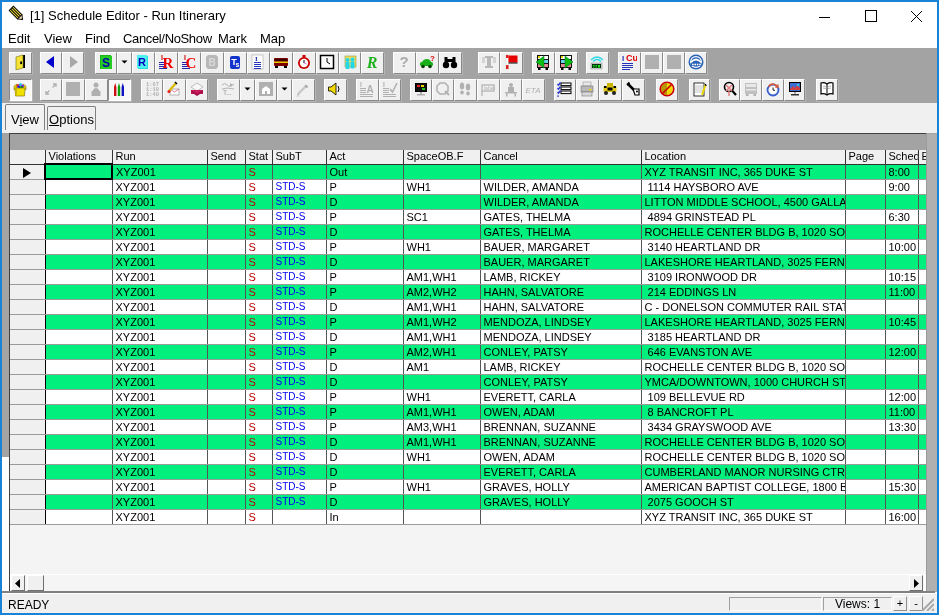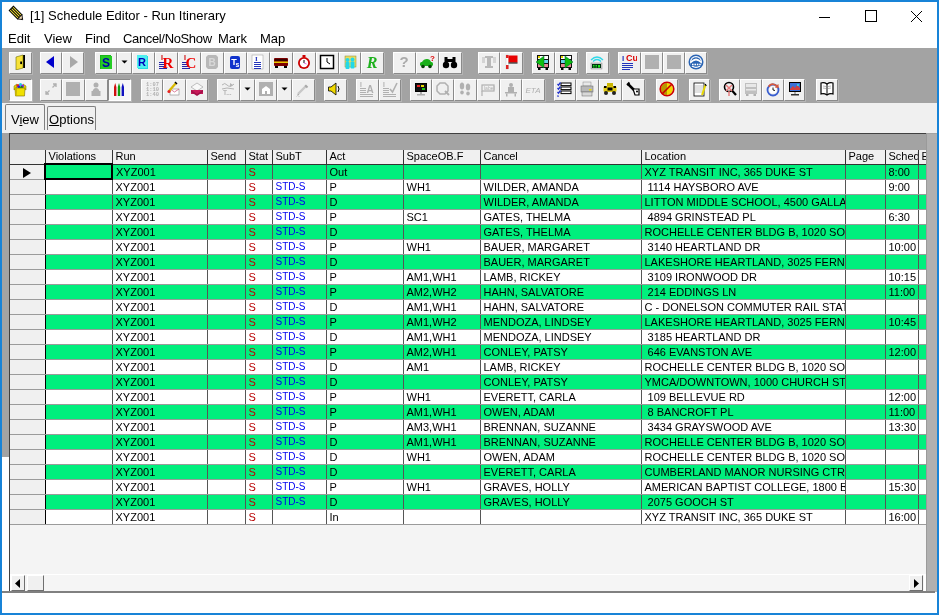--- a/index.html
+++ b/index.html
@@ -1048,13 +1048,27 @@
 <div id="hscroll">
  <div class="sbtn" style="left:0px;"><svg width="12" height="13" viewBox="0 0 12 13">
           <polygon points="8,2 8,11 3,6.5" fill="#000"></polygon>
         </svg></div>
  <div class="sbtn" style="left:16px;width:17px;">&nbsp;</div>
  <div class="sbtn" style="left:898px;"><svg width="12" height="13" viewBox="0 0 12 13">
           <polygon points="4,2 4,11 9,6.5" fill="#000"></polygon>
         </svg></div>
 </div>
 <div id="hsline"></div>
+<div id="statusbar">
+ <span style="position:absolute;left:6px;top:4px;">READY</span>
+ <div class="inset" style="left:727px;top:3px;width:93px;height:14px;"></div>
+ <div class="inset" style="left:821px;top:3px;width:69px;height:14px;font-size:12px;text-align:center;line-height:13px;">Views: 1</div>
+ <div class="sbb" style="left:891px;">+</div>
+ <div class="sbb" style="left:907px;">-</div>
+ <svg style="position:absolute;right:3px;bottom:2px" width="14" height="14">
+        <g stroke="#a8a8a8" stroke-width="2">
+          <line x1="14" y1="2" x2="2" y2="14"></line>
+          <line x1="14" y1="7" x2="7" y2="14"></line>
+          <line x1="14" y1="12" x2="12" y2="14"></line>
+        </g>
+      </svg>
+</div>
 </div>
 
 </body></html>

